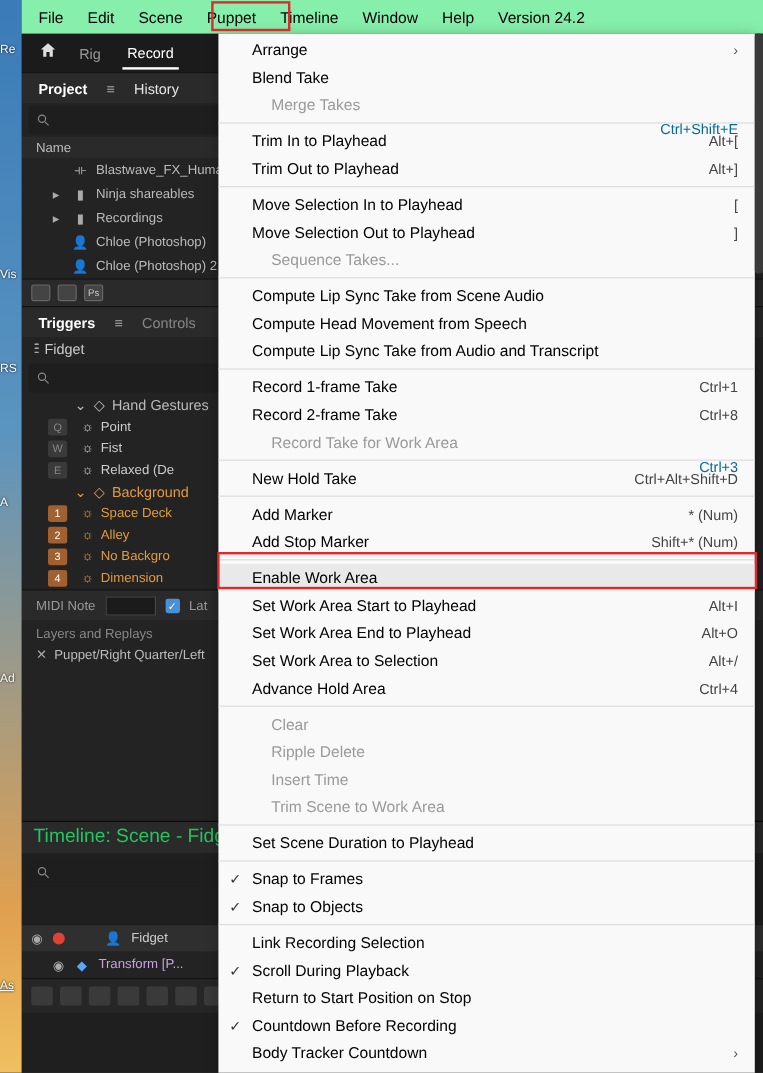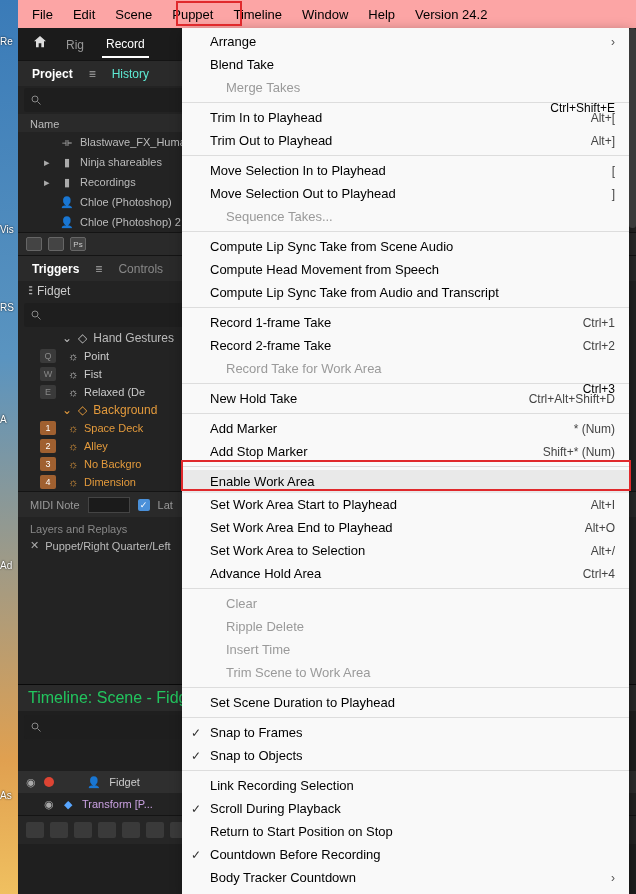--- a/index.html
+++ b/index.html
@@ -1,19 +1,19 @@
 <!DOCTYPE html>
 <html><head>
 <meta charset="utf-8">
 <style>
 * { margin: 0; padding: 0; box-sizing: border-box; font-family: "Segoe UI", Tahoma, sans-serif; }
 body { width: 636px; height: 894px; background: #1a1a1a; position: relative; overflow: hidden; }
 
 
-.menubar { position: absolute; top: 0; left: 18px; right: 0; height: 28px; background: #fca5a5; display: flex; align-items: center; padding: 0 4px; font-size: 13px; color: #000; z-index: 5; }
+.menubar { position: absolute; top: 0; left: 18px; right: 0; height: 28px; background: #86efac; display: flex; align-items: center; padding: 0 4px; font-size: 13px; color: #000; z-index: 5; }
 .menubar .mitem { padding: 4px 10px; cursor: default; }
 .menubar .mitem.active { position: relative; }
 .menu-red-box { position: absolute; border: 2px solid #e0292c; pointer-events: none; z-index: 20; }
 
 
 .desktop-sliver { position: absolute; left: 0; top: 0; width: 18px; height: 894px; background: linear-gradient(180deg,#3a7bb8 0%, #5a94c0 40%, #e0a050 85%, #f0c060 100%); z-index: 1; }
 .desktop-sliver div { font-size: 10px; color: #fff; text-shadow: 0 0 2px #000; position: absolute; left: 0; }
 
 
 .app { position: absolute; left: 18px; top: 28px; right: 0; bottom: 0; background: #232323; color: #ccc; font-size: 12px; }
@@ -73,37 +73,37 @@
 .tlicons { display:flex; gap:6px; padding:6px 8px; background:#262626; border-top:1px solid #141414; }
 .tlicons span { width:18px; height:16px; background:#3a3a3a; border-radius:2px; display:flex; align-items:center; justify-content:center; font-size:10px; color:#aaa; }
 
 
 .dropdown { position:absolute; left:182px; top:28px; width:447px; background:#f9f9f9; color:#000; font-size:13px; box-shadow: 2px 4px 12px rgba(0,0,0,.4); z-index:10; padding: 2px 0 6px; }
 .dropdown .mi { display:flex; align-items:center; height:23px; padding: 0 14px 0 28px; position:relative; }
 .dropdown .mi .lab { flex:1; }
 .dropdown .mi .sc { color:#444; font-size:12px; }
 .dropdown .mi .arrow { color:#555; font-size:12px; }
 .dropdown .mi.disabled { color:#9a9a9a;padding-left:44px; }
-.dropdown .mi.disabled .sc { color:#000000;margin-top:40px; }
+.dropdown .mi.disabled .sc { color:#0369a1;margin-top:40px; }
 .dropdown .mi.highlight { background:#e9e9e9; }
 .dropdown .sep { height:1px; background:#ddd; margin:3px 0; }
 .dropdown .check::before { content:"✓"; position:absolute; left:9px; font-size:12px; color:#333; }
 
 .scrollbar-v { position:absolute; right:0; top:28px; width:7px; height:200px; background:#3a3a3a; border-radius:3px; z-index:11; }
 </style>
 </head>
 <body>
 
 <div class="desktop-sliver" id="sliver">
     <div style="top: 36px;">Re</div>
     <div style="top: 224px;">Vis</div>
     <div style="top: 302px;">RS</div>
     <div style="top: 414px;">A</div>
     <div style="top: 520px; margin-top: 40px;">Ad</div>
-    <div style="top: 790px;">As</div>
+    <div style="top: 816px; text-decoration: underline;">As</div>
   </div>
 
 <div class="menubar" id="menubar">
     <span class="mitem">File</span>
     <span class="mitem">Edit</span>
     <span class="mitem">Scene</span>
     <span class="mitem">Puppet</span>
     <span class="mitem active">Timeline</span>
     <span class="mitem">Window</span>
     <span class="mitem">Help</span>
@@ -117,21 +117,21 @@
       <svg width="16" height="16" viewBox="0 0 24 24">
           <path fill="#ddd" d="M12 3l9 8h-3v9h-4v-6H10v6H6v-9H3z"></path>
         </svg>
     </span>
     <span id="apptabs-slot" style="display: contents;"><span class="tab">Rig</span><span class="tab active">Record</span></span>
   </div>
 
   <div class="panelhdr">
     <span class="phactive">Project</span>
     <span style="color:#aaa">≡</span>
-    <span style="color:#5eead4">History</span>
+    <span style="color:#e5e5e5">History</span>
   </div>
   <div class="searchrow">
     <svg width="12" height="12" viewBox="0 0 24 24">
         <circle cx="10" cy="10" r="6" stroke="#888" stroke-width="2" fill="none"></circle>
         <line x1="15" y1="15" x2="21" y2="21" stroke="#888" stroke-width="2"></line>
       </svg>
     <span></span>
   </div>
   <div class="projlabel">Name</div>
   <div class="projlist" id="projlist">
@@ -322,21 +322,21 @@
     <div class="mi">
       <span class="lab">Compute Lip Sync Take from Audio and Transcript</span>
     </div>
     <div class="sep"></div>
     <div class="mi">
       <span class="lab">Record 1-frame Take</span>
       <span class="sc">Ctrl+1</span>
     </div>
     <div class="mi">
       <span class="lab">Record 2-frame Take</span>
-      <span class="sc">Ctrl+2</span>
+      <span class="sc">Ctrl+8</span>
     </div>
     <div class="mi disabled">
       <span class="lab">Record Take for Work Area</span>
       <span class="sc">Ctrl+3</span>
     </div>
     <div class="sep"></div>
     <div class="mi">
       <span class="lab">New Hold Take</span>
       <span class="sc">Ctrl+Alt+Shift+D</span>
     </div>

